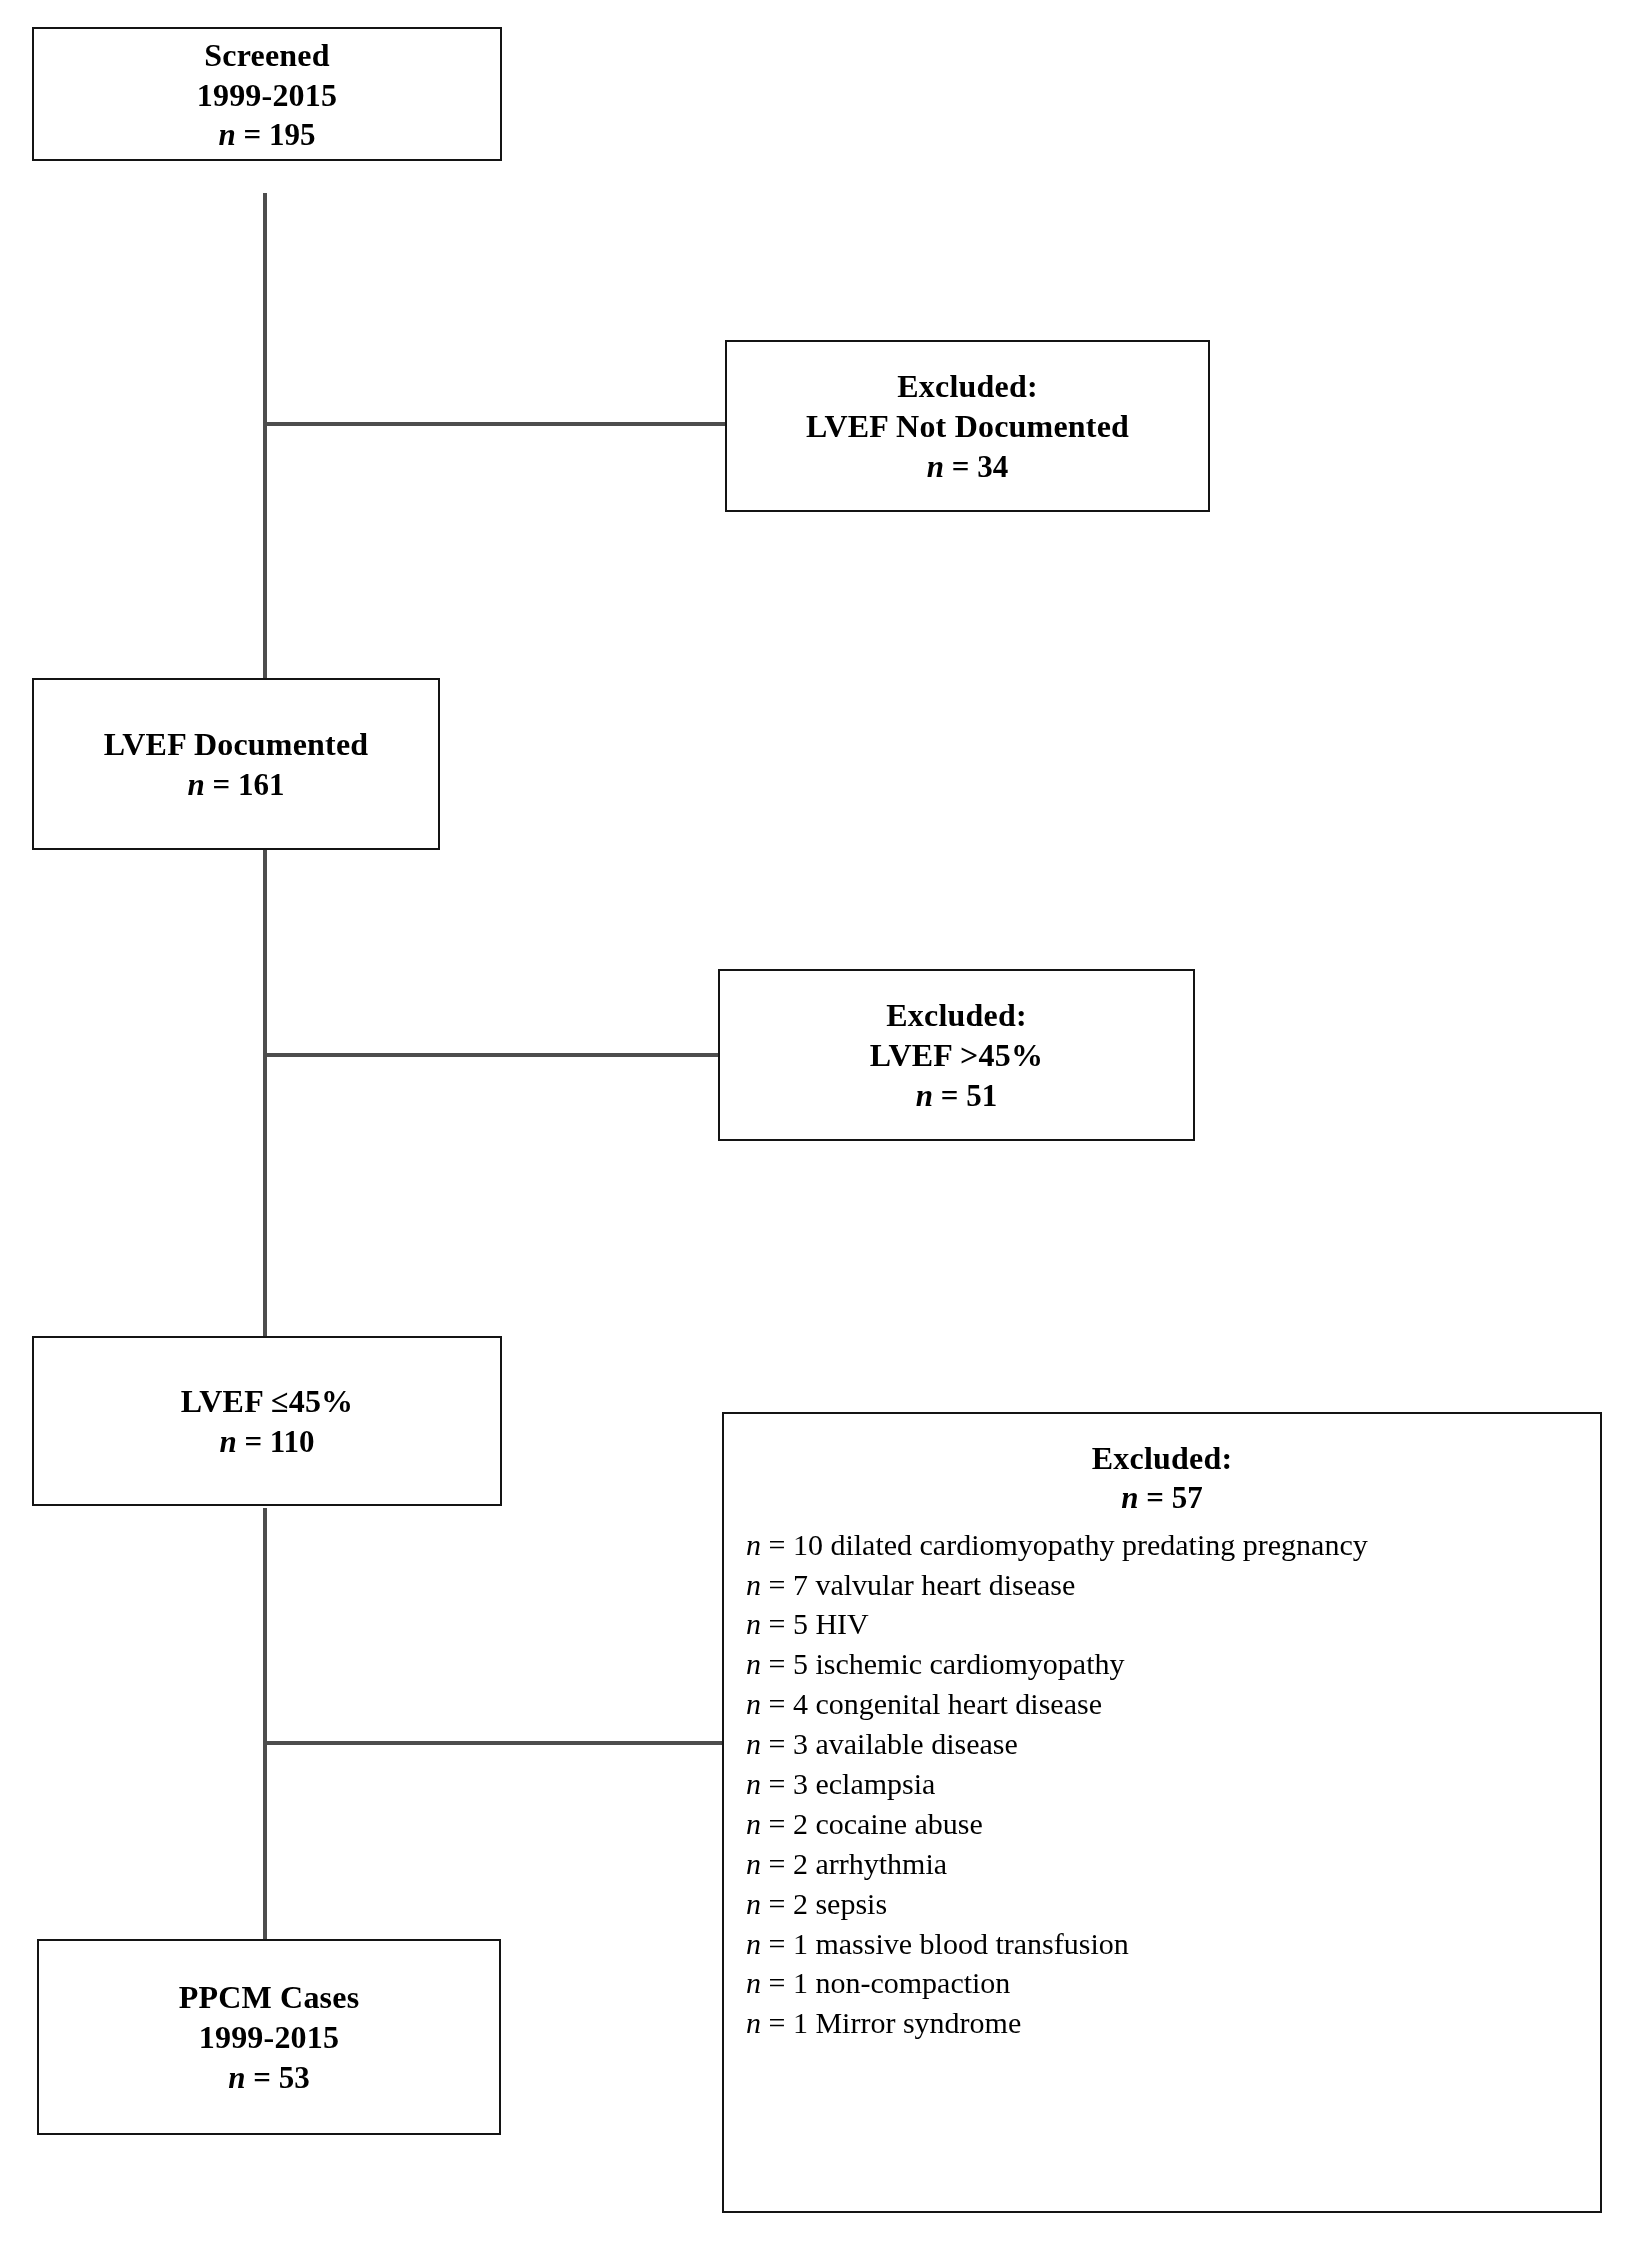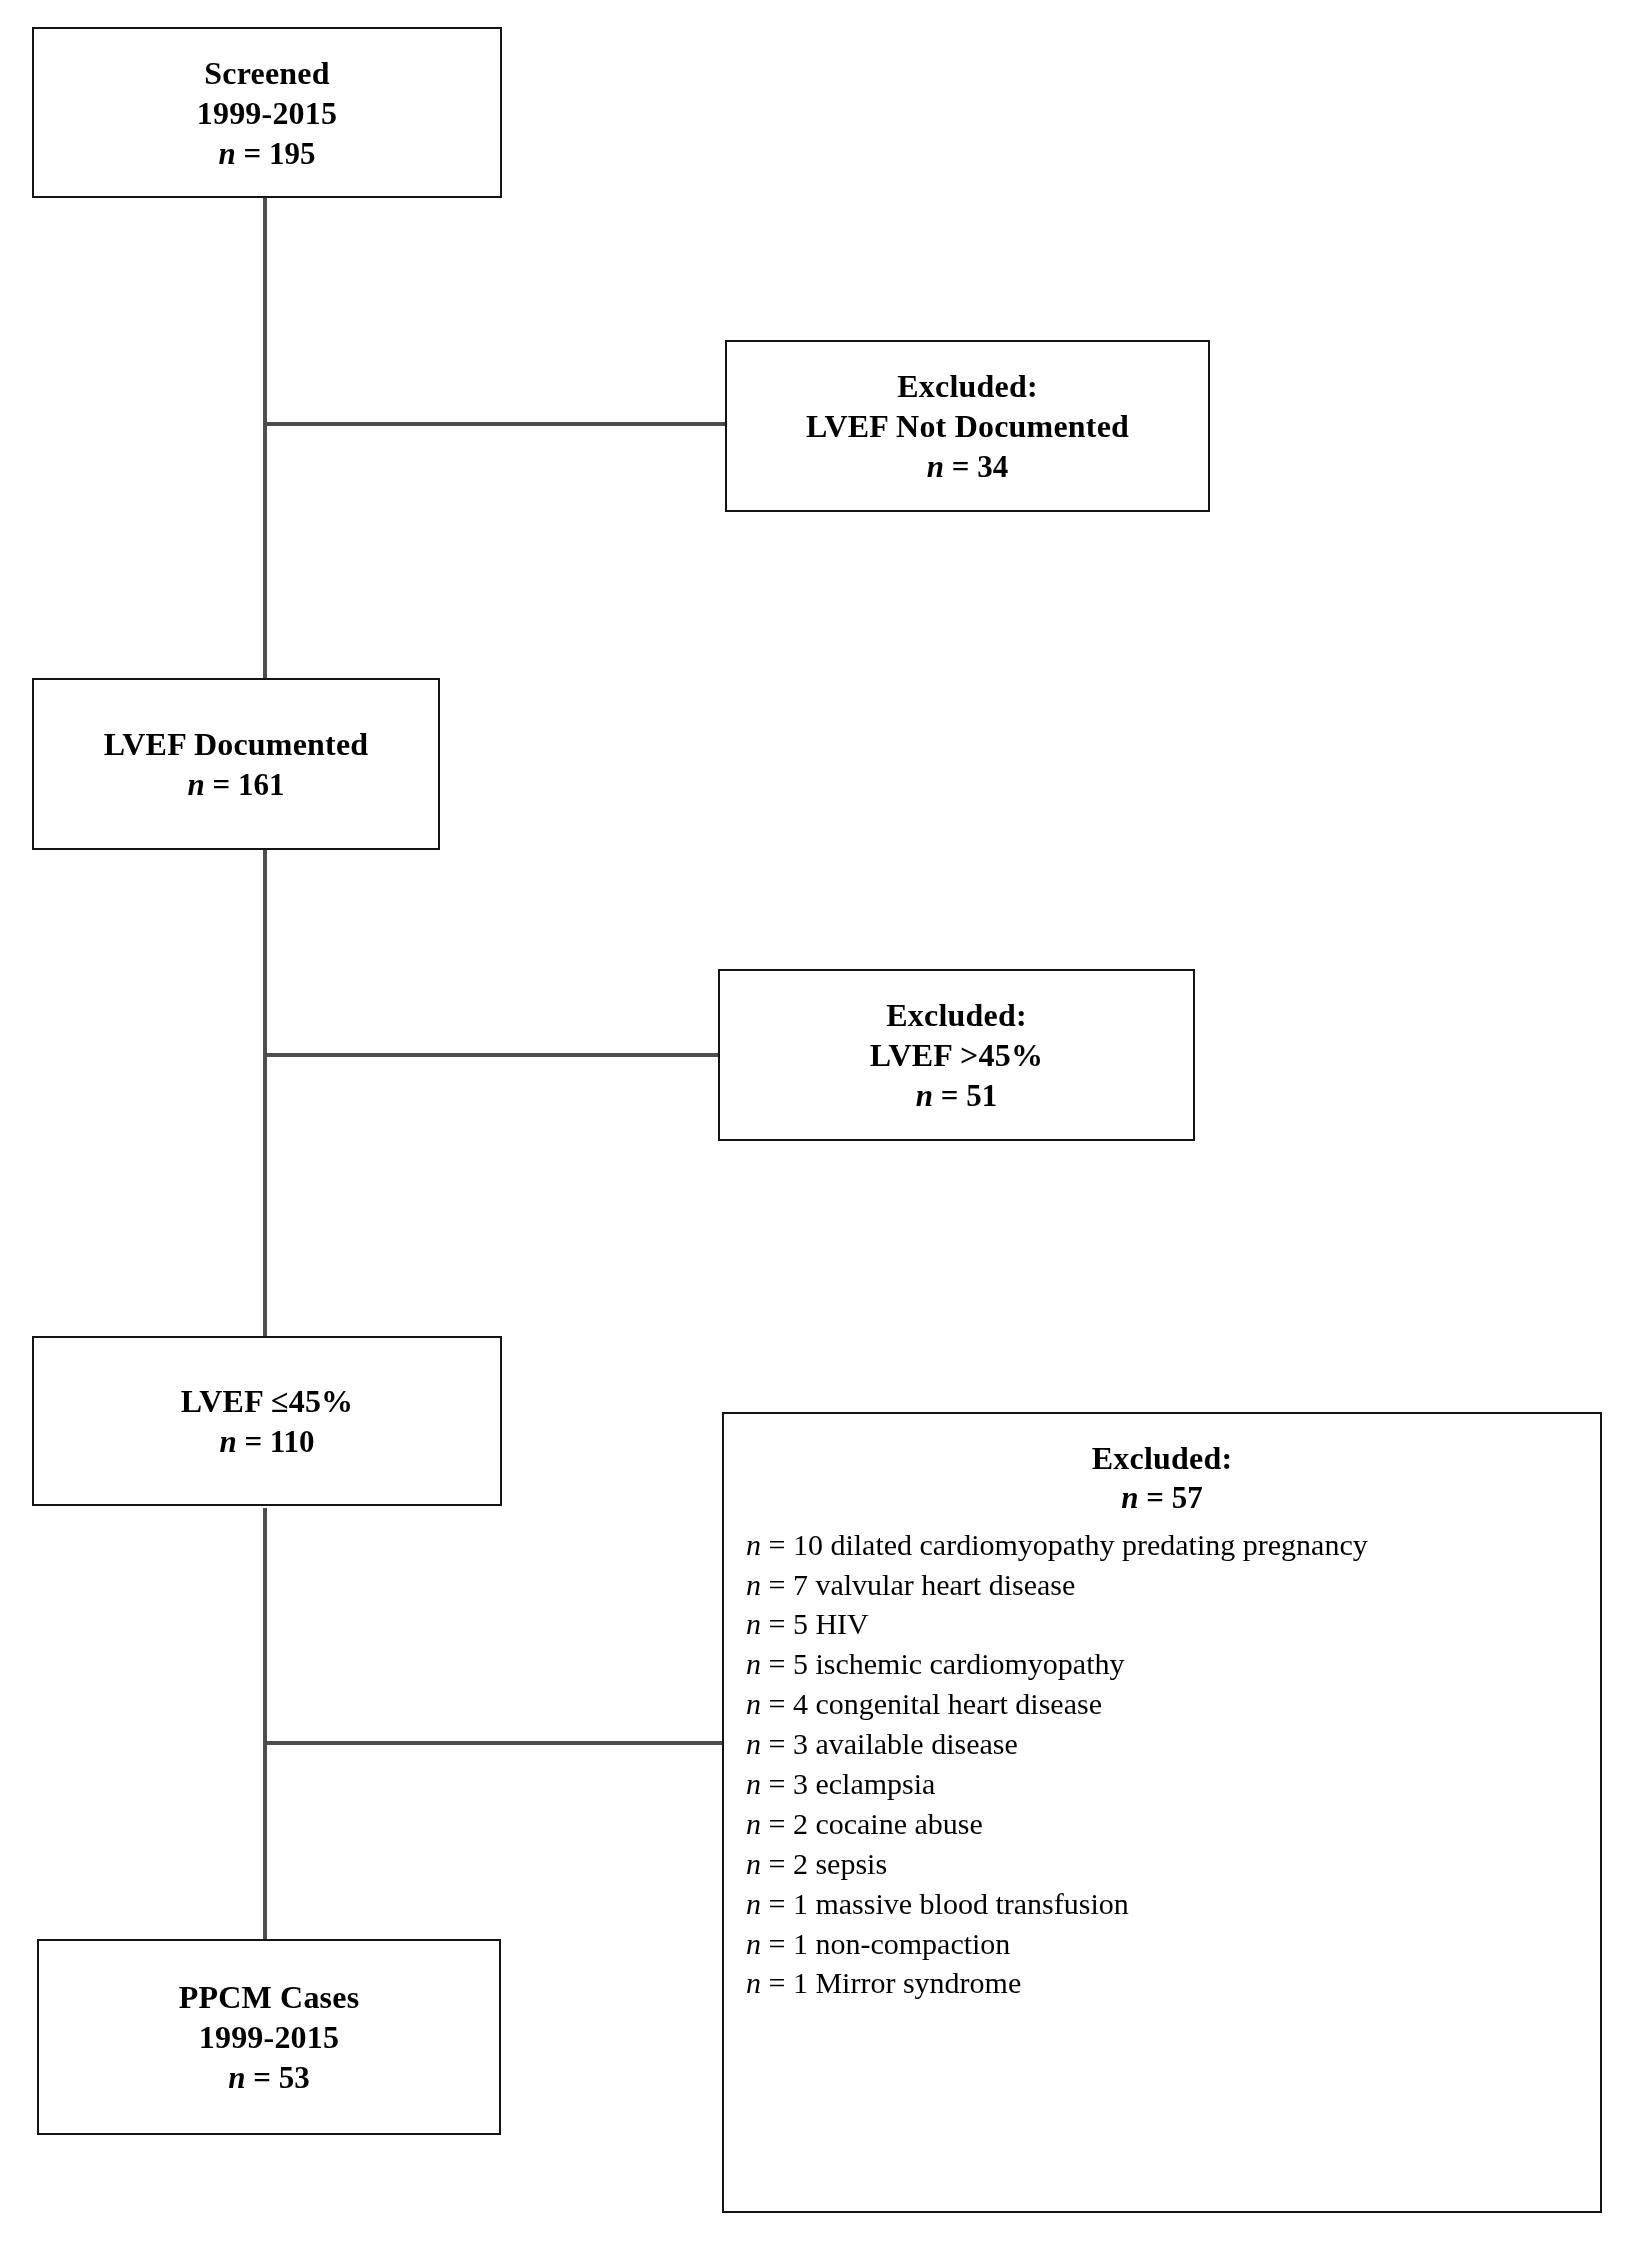--- a/index.html
+++ b/index.html
@@ -96,21 +96,21 @@
 
   <div class="vline" style="left:263px; top:193px; height:488px;"></div>
   <div class="hline" style="left:263px; top:422px; width:464px;"></div>
 
   <div class="vline" style="left:263px; top:848px; height:492px;"></div>
   <div class="hline" style="left:263px; top:1053px; width:464px;"></div>
 
   <div class="vline" style="left:263px; top:1508px; height:435px;"></div>
   <div class="hline" style="left:263px; top:1741px; width:464px;"></div>
 
-  <div class="node" id="node-screened" style="left:32px; top:27.4px; width:470px; height:171px;">
+  <div class="node" id="node-screened" style="left:32px; top:27.4px; width:470px; height:134px;">
     <span class="line bold">Screened</span>
     <span class="line bold">1999-2015</span>
     <span class="line ncount"><span class="it">n</span><span> = </span><span>195</span></span>
   </div>
 
   <div class="node" id="node-excl-notdoc" style="left:725px; top:340px; width:485px; height:172px;">
     <span class="line bold">Excluded:</span>
     <span class="line bold">LVEF Not Documented</span>
     <span class="line ncount"><span class="it">n</span><span> = </span><span>34</span></span>
   </div>
@@ -137,20 +137,21 @@
 
     <ul class="detail-list" id="detail-list">
         <li><span class="it">n</span><span> = </span><span>10</span><span> dilated cardiomyopathy predating pregnancy</span></li>
         <li><span class="it">n</span><span> = </span><span>7</span><span> valvular heart disease</span></li>
         <li><span class="it">n</span><span> = </span><span>5</span><span> HIV</span></li>
         <li><span class="it">n</span><span> = </span><span>5</span><span> ischemic cardiomyopathy</span></li>
         <li><span class="it">n</span><span> = </span><span>4</span><span> congenital heart disease</span></li>
         <li><span class="it">n</span><span> = </span><span>3</span><span> available disease</span></li>
         <li><span class="it">n</span><span> = </span><span>3</span><span> eclampsia</span></li>
         <li><span class="it">n</span><span> = </span><span>2</span><span> cocaine abuse</span></li>
+        <li><span class="it">n</span><span> = </span><span>2</span><span> arrhythmia</span></li>
         <li><span class="it">n</span><span> = </span><span>2</span><span> sepsis</span></li>
         <li><span class="it">n</span><span> = </span><span>1</span><span> massive blood transfusion</span></li>
         <li><span class="it">n</span><span> = </span><span>1</span><span> non-compaction</span></li>
         <li><span class="it">n</span><span> = </span><span>1</span><span> Mirror syndrome</span></li>
       </ul>
   </div>
 
   <div class="node" id="node-ppcm" style="left:37px; top:1939px; width:464px; height:196px;">
     <span class="line bold">PPCM Cases</span>
     <span class="line bold">1999-2015</span>

